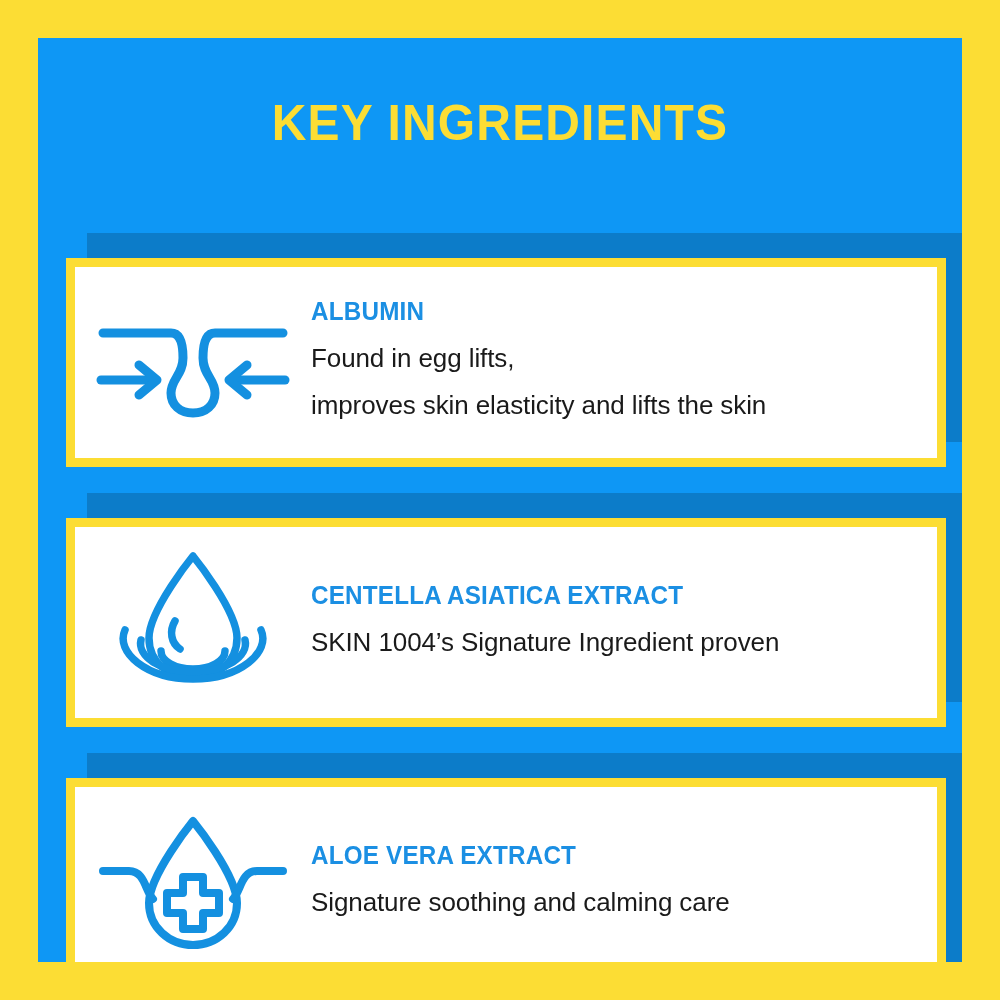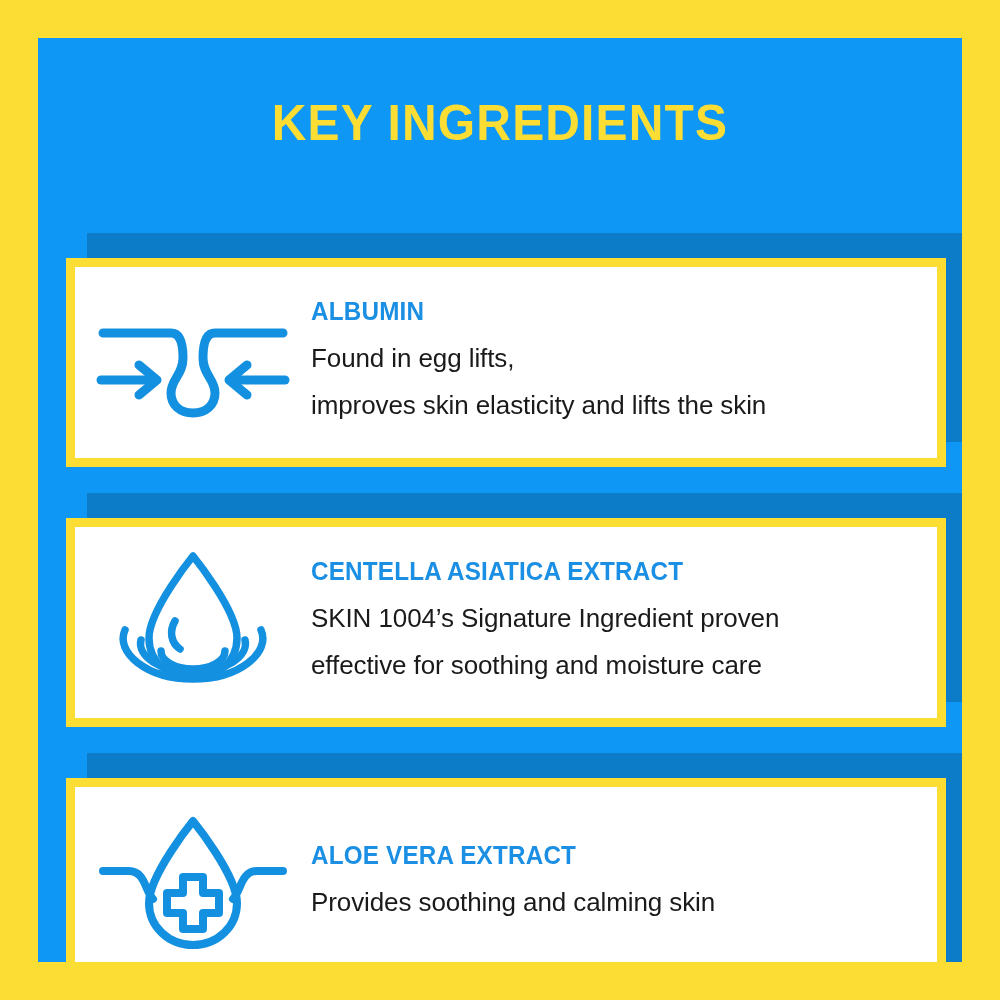--- a/index.html
+++ b/index.html
@@ -165,21 +165,20 @@
                 <path d="M58 103 C58 113 72 121 90 121 C108 121 122 113 122 103"></path>
                 <path d="M38 92 C34 108 57 124 90 124 C123 124 146 108 142 92"></path>
                 <path d="M22 82 C12 104 43 131 90 131 C137 131 168 104 158 82"></path>
               </g>
             </svg>
           </div>
           <div class="card-body">
             <div class="ing-name">CENTELLA ASIATICA EXTRACT</div>
             <div class="ing-desc">
               <span class="line">SKIN 1004’s Signature Ingredient proven</span>
-              <span class="line">effective for soothing and moisture care</span>
             </div>
           </div>
         </div>
       </div>
 
       <div class="card-wrap">
         <div class="card-shadow"></div>
         <div class="card">
           <div class="card-icon">
             <svg width="200" height="140" viewBox="0 0 200 140">
@@ -187,21 +186,21 @@
                 <path d="M100 8 C100 8 144 62 144 90 C144 114 124 132 100 132 C76 132 56 114 56 90 C56 62 100 8 100 8 Z"></path>
                 <path d="M10 58 H36 C52 58 52 78 60 86"></path>
                 <path d="M190 58 H164 C148 58 148 78 140 86"></path>
                 <path d="M90 64 H110 V80 H126 V100 H110 V116 H90 V100 H74 V80 H90 Z"></path>
               </g>
             </svg>
           </div>
           <div class="card-body">
             <div class="ing-name">ALOE VERA EXTRACT</div>
             <div class="ing-desc">
-              <span class="line">Provides soothing and calming skin</span>
+              <span class="line">Signature soothing and calming care</span>
             </div>
           </div>
         </div>
       </div>
 
     </div>
   </div>
 </div>
 
 </body></html>

